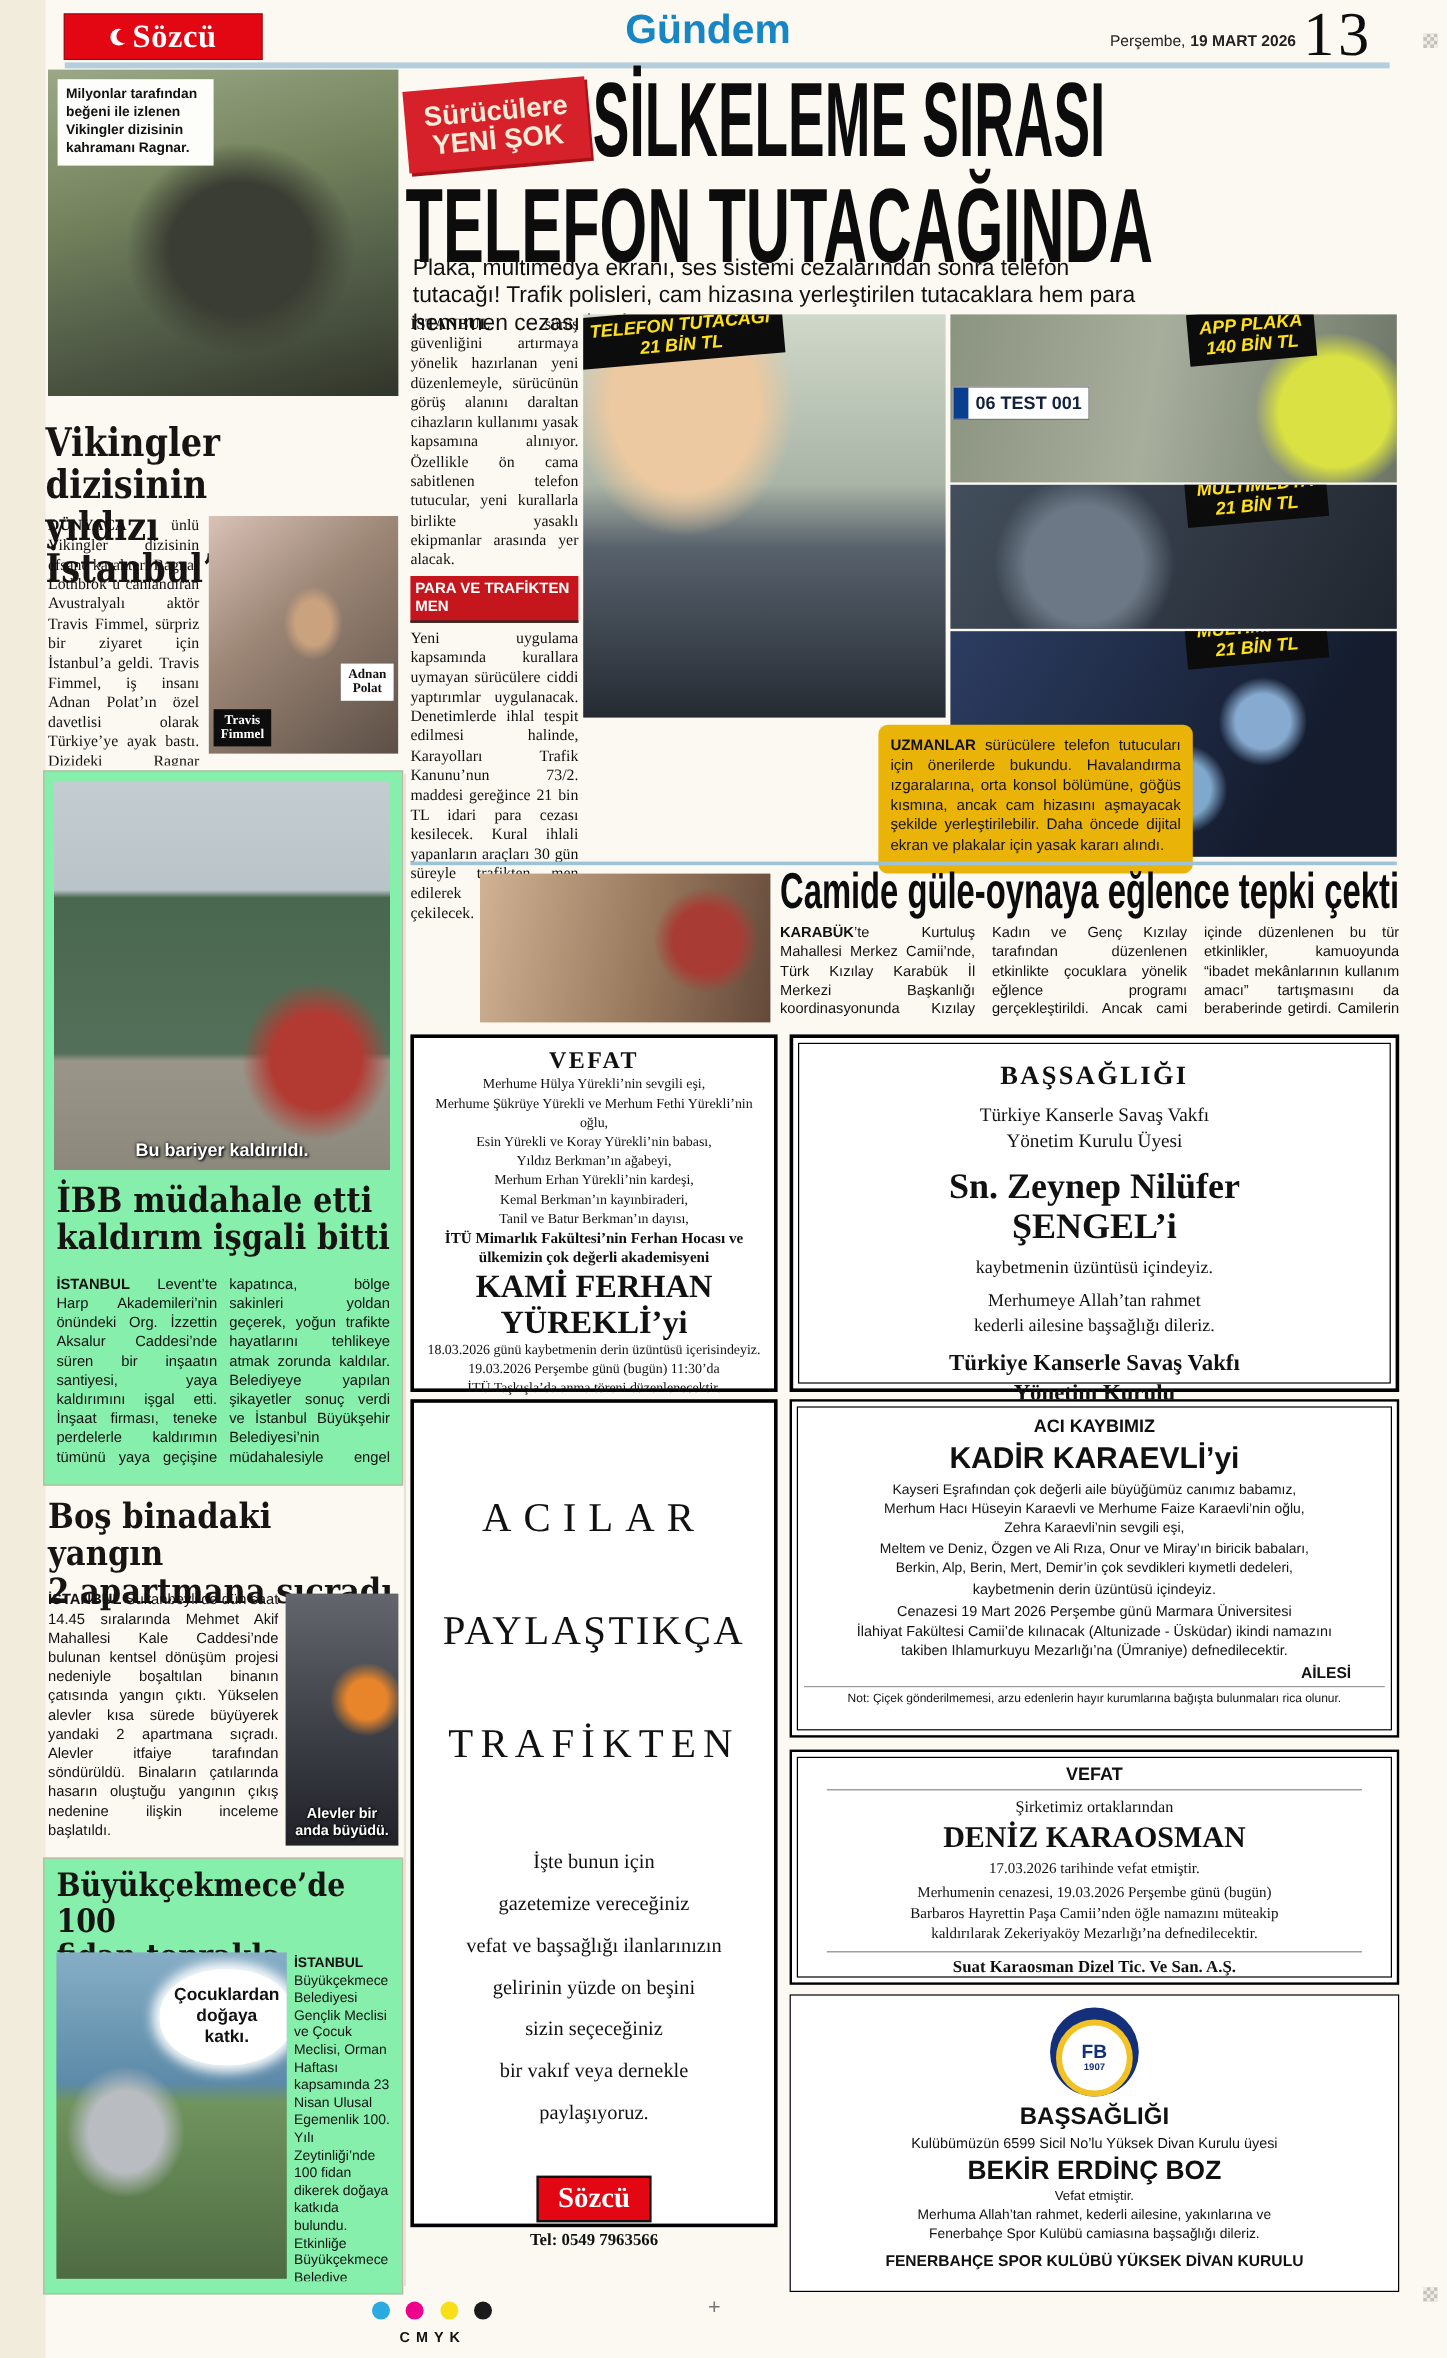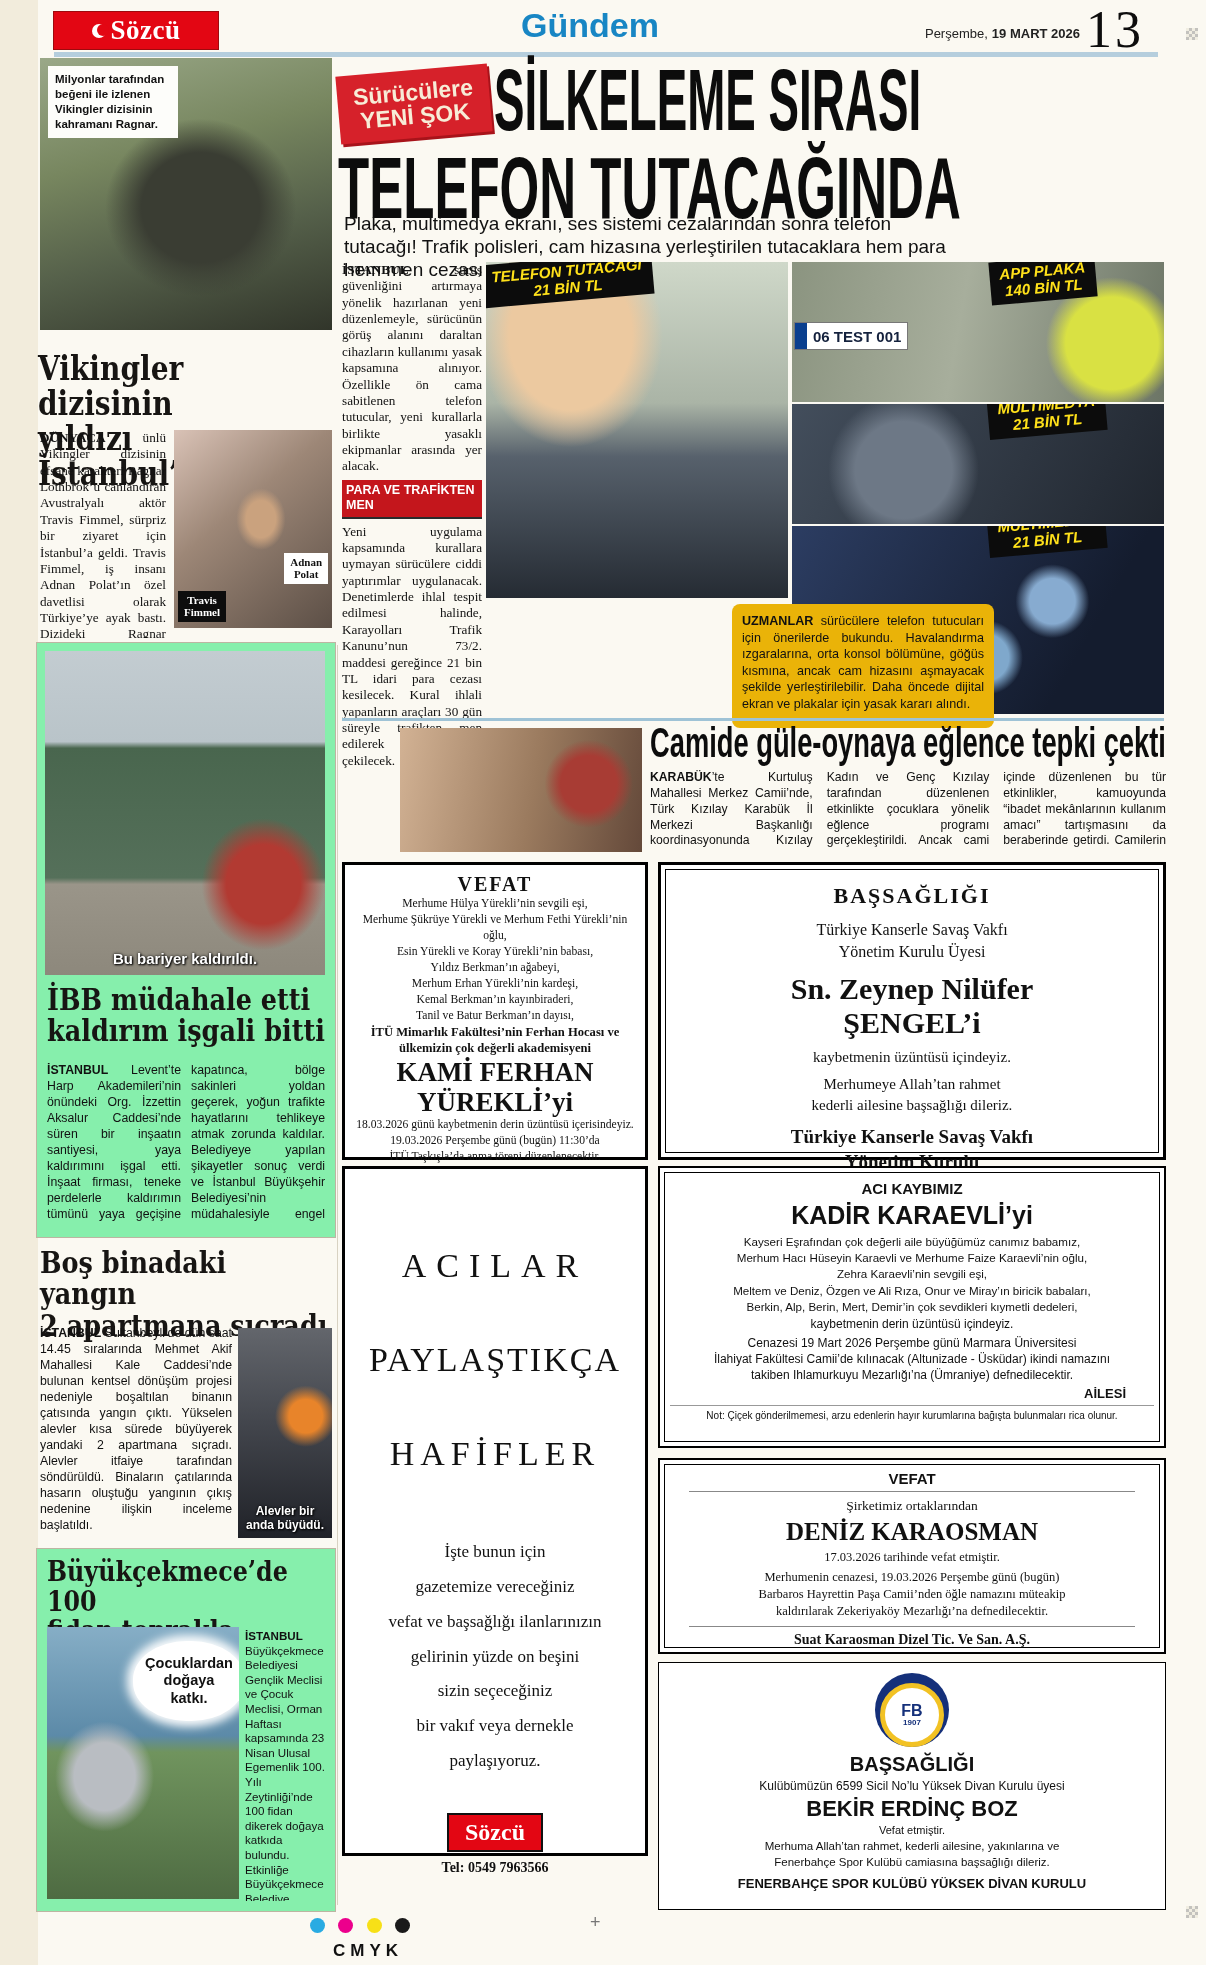--- a/index.html
+++ b/index.html
@@ -271,21 +271,21 @@
 kederli ailesine başsağlığı dileriz.</div>
       <div style="font-size:19px;font-weight:bold;line-height:1.3;margin-top:10px;" data-bind="obit_sengel.signature">Türkiye Kanserle Savaş Vakfı
 Yönetim Kurulu</div>
     </div>
   </div>
 
   <div class="obit" style="left:342px;top:1166px;width:306px;height:690px;">
     <div class="content" style="display:flex;flex-direction:column;align-items:center;">
       <div style="font-size:34px;letter-spacing:10px;margin-top:70px;" data-bind="ad_acilar.word1">ACILAR</div>
       <div style="font-size:34px;letter-spacing:2px;margin-top:56px;" data-bind="ad_acilar.word2">PAYLAŞTIKÇA</div>
-      <div style="font-size:34px;letter-spacing:6px;margin-top:56px;" data-bind="ad_acilar.word3">HAFİFLER</div>
+      <div style="font-size:34px;letter-spacing:6px;margin-top:56px;" data-bind="ad_acilar.word3">TRAFİKTEN</div>
       <div style="font-size:17px;line-height:2.05;margin-top:62px;" data-bind="ad_acilar.body">İşte bunun için
 gazetemize vereceğiniz
 vefat ve başsağlığı ilanlarınızın
 gelirinin yüzde on beşini
 sizin seçeceğiniz
 bir vakıf veya dernekle
 paylaşıyoruz.</div>
       <div style="margin-top:36px;background:#e30613;box-shadow:0 0 0 2px #111;padding:4px 16px;">
         <span style="color:#fff;font-weight:bold;font-size:24px;font-family:'Liberation Serif',serif;" data-bind="ad_acilar.logo">Sözcü</span>
       </div>
@@ -343,16 +343,16 @@
       <div style="font-weight:bold;font-size:13px;margin-top:6px;" data-bind="obit_boz.signature">FENERBAHÇE SPOR KULÜBÜ YÜKSEK DİVAN KURULU</div>
     </div>
   </div>
 
   <div class="abs" style="left:310px;top:1918px;">
     <span class="dot" style="background:#29abe2;"></span>
     <span class="dot" style="background:#ec008c;"></span>
     <span class="dot" style="background:#f7e017;"></span>
     <span class="dot" style="background:#1a1a1a;"></span>
   </div>
-  <div class="abs" style="left:333px;top:1941px;font-weight:bold;font-size:17px;letter-spacing:5px;" data-bind="footer.cmyk">CMYK</div>
+  <div class="abs" style="left:333px;top:1941px;font-weight:bold;font-size:12px;letter-spacing:5px;" data-bind="footer.cmyk">CMYK</div>
   <div class="abs" style="left:590px;top:1912px;font-size:18px;color:#777;" data-bind="footer.plus">+</div>
   <div class="reg" style="left:1186px;top:1906px;"></div>
 </div>
 
 </body></html>

